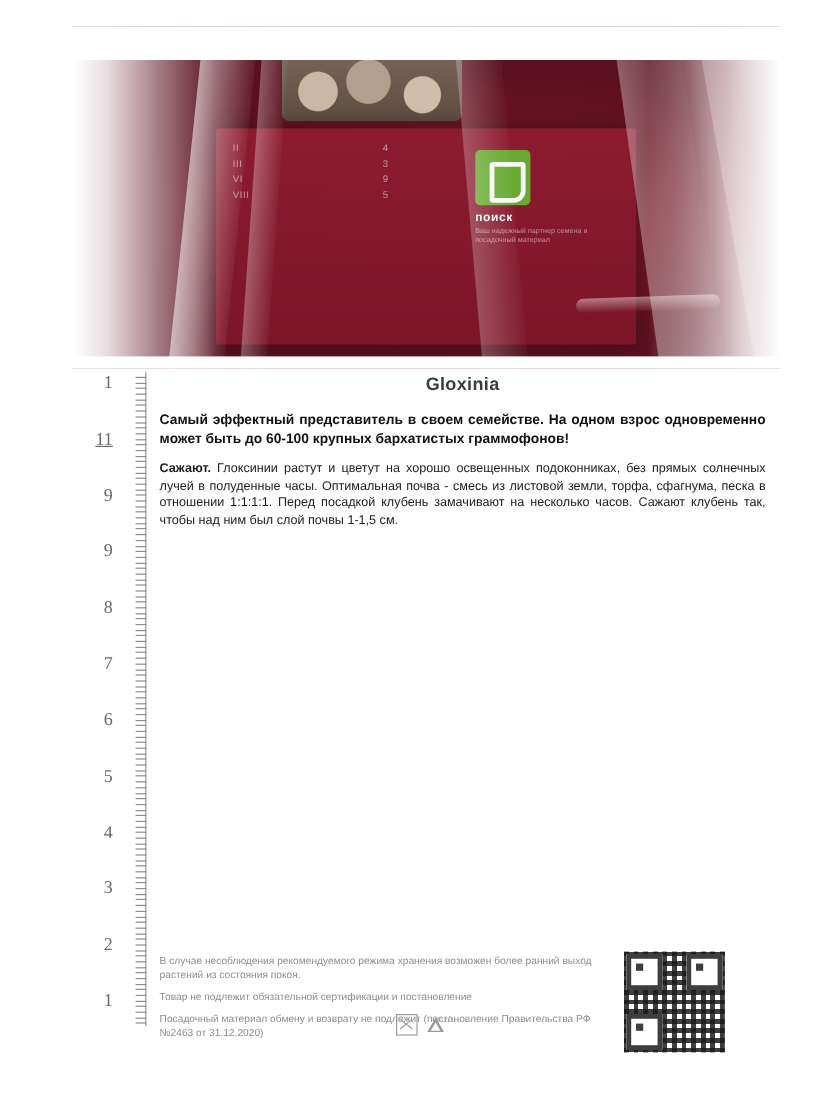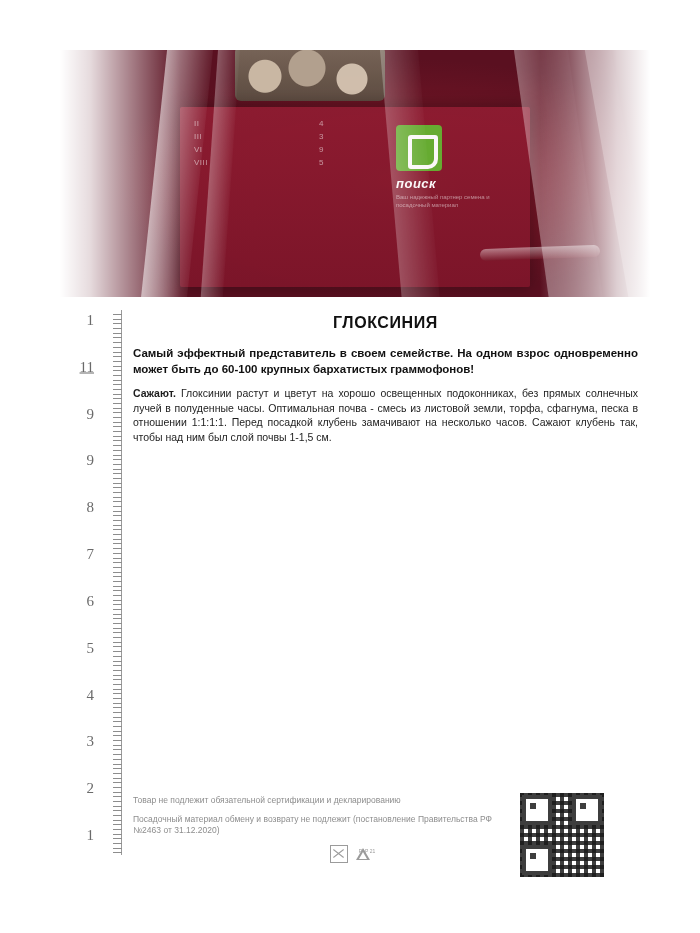--- a/index.html
+++ b/index.html
@@ -121,25 +121,24 @@
   .brand-logo:after {
     content: "";
     position: absolute;
     left: 12px; top: 10px;
     width: 22px; height: 26px;
     border: 4px solid #ffffff;
     border-radius: 3px 3px 10px 3px;
   }
   .brand-name {
     color: #ffffff;
-    font-size: 13px;
+    font-size: 10px;
     font-weight: bold;
     margin-top: 5px;
     letter-spacing: .5px;
-    font-style: italic;
   }
   .brand-sub {
     color: rgba(255,255,255,.5);
     font-size: 6px;
     margin-top: 2px;
     line-height: 8px;
   }
   .barcode {
     position: absolute;
     left: 152px; bottom: 14px;
@@ -511,33 +510,34 @@
       <div class="tick minor" style="top: 514.3px;"></div>
       <div class="tick minor" style="top: 519px;"></div>
       <div class="tick minor" style="top: 523.7px;"></div>
       <div class="tick minor" style="top: 528.4px;"></div>
       <div class="tick minor" style="top: 533px;"></div>
       <div class="tick minor" style="top: 537.7px;"></div>
       <div class="tick minor" style="top: 542.4px;"></div>
     </div>
 
   <div class="content">
-    <div class="title-ru">ГЛОКСИНИЯ</div>
+    <div class="title-lat">Gloxinia</div>
 
     <div class="lead">Самый эффектный представитель в своем семействе. На одном взрос одновременно может быть до 60-100 крупных бархатистых граммофонов!</div>
 
     <div class="para">
       <b>Сажают.</b><span> Глоксинии растут и цветут на хорошо освещенных подоконниках, без прямых солнечных лучей в полуденные часы. Оптимальная почва - смесь из листовой земли, торфа, сфагнума, песка в отношении 1:1:1:1. Перед посадкой клубень замачивают на несколько часов. Сажают клубень так, чтобы над ним был слой почвы 1-1,5 см.</span>
     </div>
 
 
   </div>
 
   <div class="footer">
-    <div class="fgroup">Товар не подлежит обязательной сертификации и декларированию</div>
+    <div class="fgroup">В случае несоблюдения рекомендуемого режима хранения возможен более ранний выход растений из состояния покоя.</div>
+    <div class="fgroup">Товар не подлежит обязательной сертификации и постановление</div>
     <div class="fgroup">Посадочный материал обмену и возврату не подлежит (постановление Правительства РФ №2463 от 31.12.2020)</div>
   </div>
 
   <div class="footer-icons">
     <div class="icon-box cross"></div>
     <div class="icon-tri">
       <span class="icon-cap">PAP 21</span>
     </div>
   </div>
 

